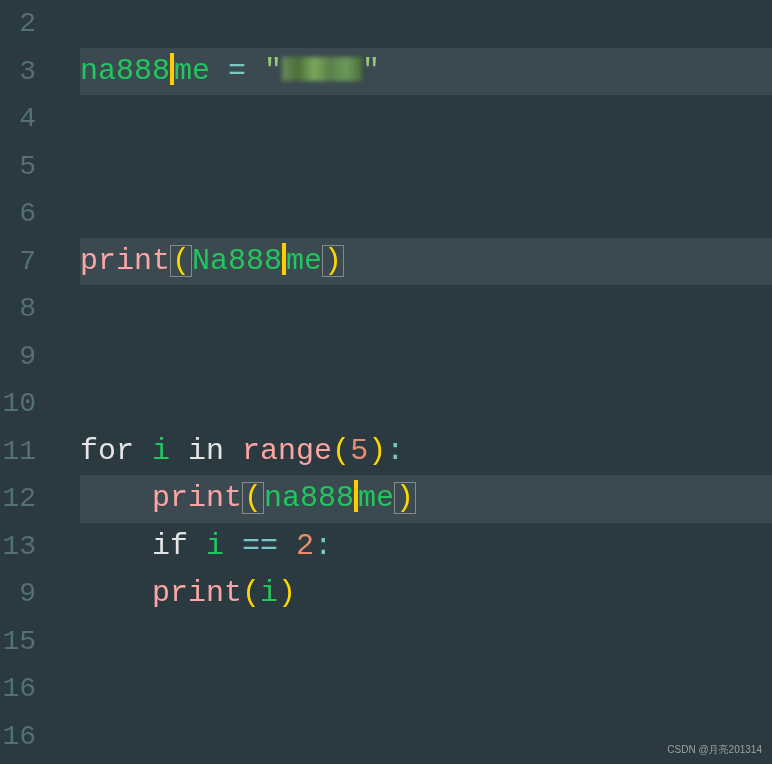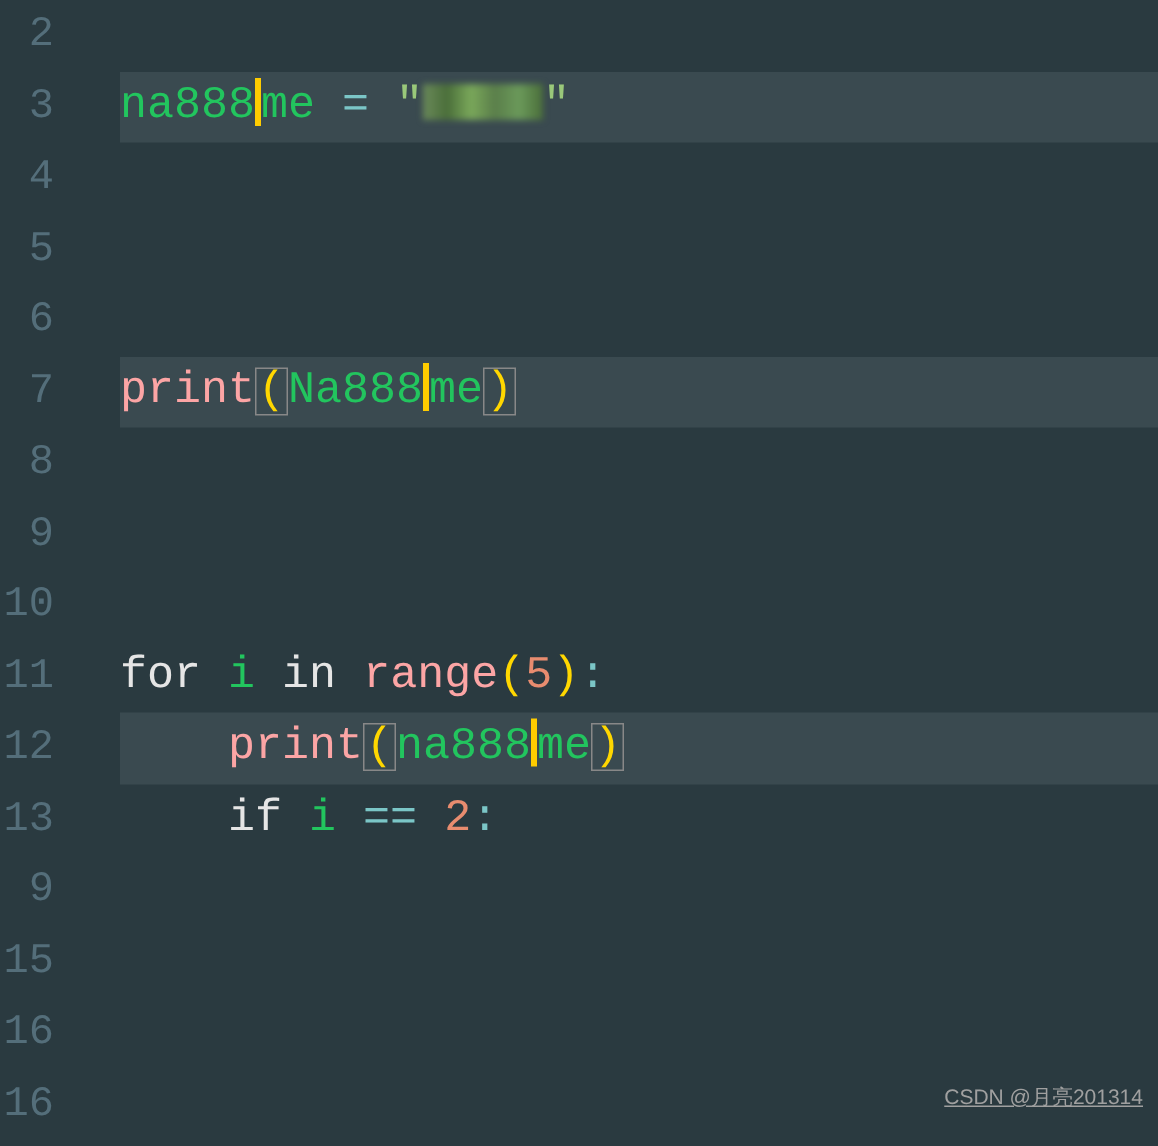--- a/index.html
+++ b/index.html
@@ -76,26 +76,25 @@
       filter: blur(2px);
       height: 24px;
       vertical-align: middle;
       position: relative;
       top: -2px;
     }
     .obscured-1 { width: 80px; }
     .obscured-2 { width: 200px; }
     .watermark {
       position: absolute;
-      bottom: 23px;
+      bottom: 7px;
       right: 10px;
       color: #a0a0a0;
-      font-size: 14px;
+      font-size: 10px;
       font-family: Arial, sans-serif;
-      text-decoration: underline;
     }
   </style>
 </head>
 <body>
 
 <div class="editor">
   <div class="gutter">
     <div class="line-number">2</div>
     <div class="line-number">3</div>
     <div class="line-number">4</div>
@@ -119,17 +118,18 @@
     <div class="code-line"></div>
     <div class="code-line"></div>
     <div class="code-line"></div>
     <div class="code-line highlighted"><span class="token-builtin">print</span><span class="bracket-box token-paren">(</span><span class="token-default">Na888</span><span class="cursor-bar"></span><span class="token-default">me</span><span class="bracket-box token-paren">)</span></div>
     <div class="code-line"></div>
     <div class="code-line"></div>
     <div class="code-line"></div>
     <div class="code-line"><span class="token-keyword">for</span><span> </span><span class="token-default">i</span><span> </span><span class="token-keyword">in</span><span> </span><span class="token-builtin">range</span><span class="token-paren">(</span><span class="token-number">5</span><span class="token-paren">)</span><span class="token-punct">:</span></div>
     <div class="code-line highlighted"><span>    </span><span class="token-builtin">print</span><span class="bracket-box token-paren">(</span><span class="token-default">na888</span><span class="cursor-bar"></span><span class="token-default">me</span><span class="bracket-box token-paren">)</span></div>
     <div class="code-line"><span>    </span><span class="token-keyword">if</span><span> </span><span class="token-default">i</span><span> </span><span class="token-operator">==</span><span> </span><span class="token-number">2</span><span class="token-punct">:</span></div>
+    <div class="code-line"><span>    </span><span class="token-builtin">print</span><span class="token-paren">(</span><span class="token-default">i</span><span class="token-paren">)</span></div>
     <div class="code-line"></div>
   </div>
 </div>
 
 <div class="watermark">CSDN @月亮201314</div>
 
 </body></html>

